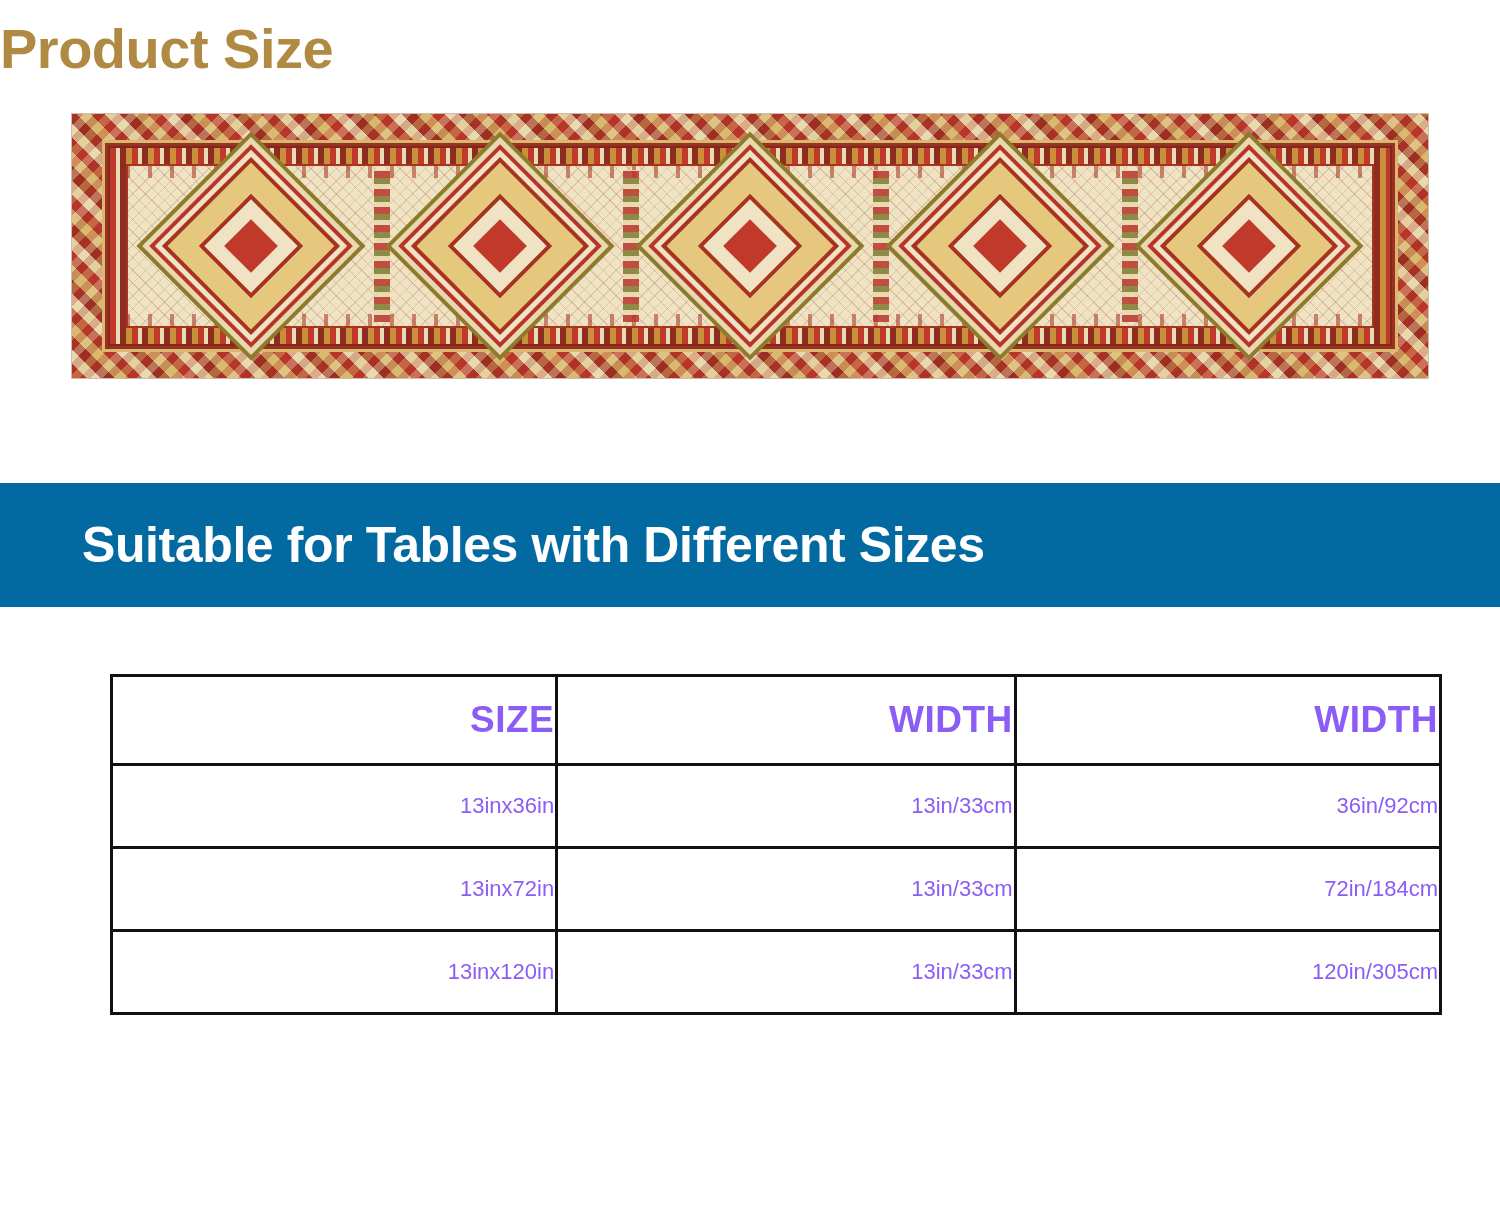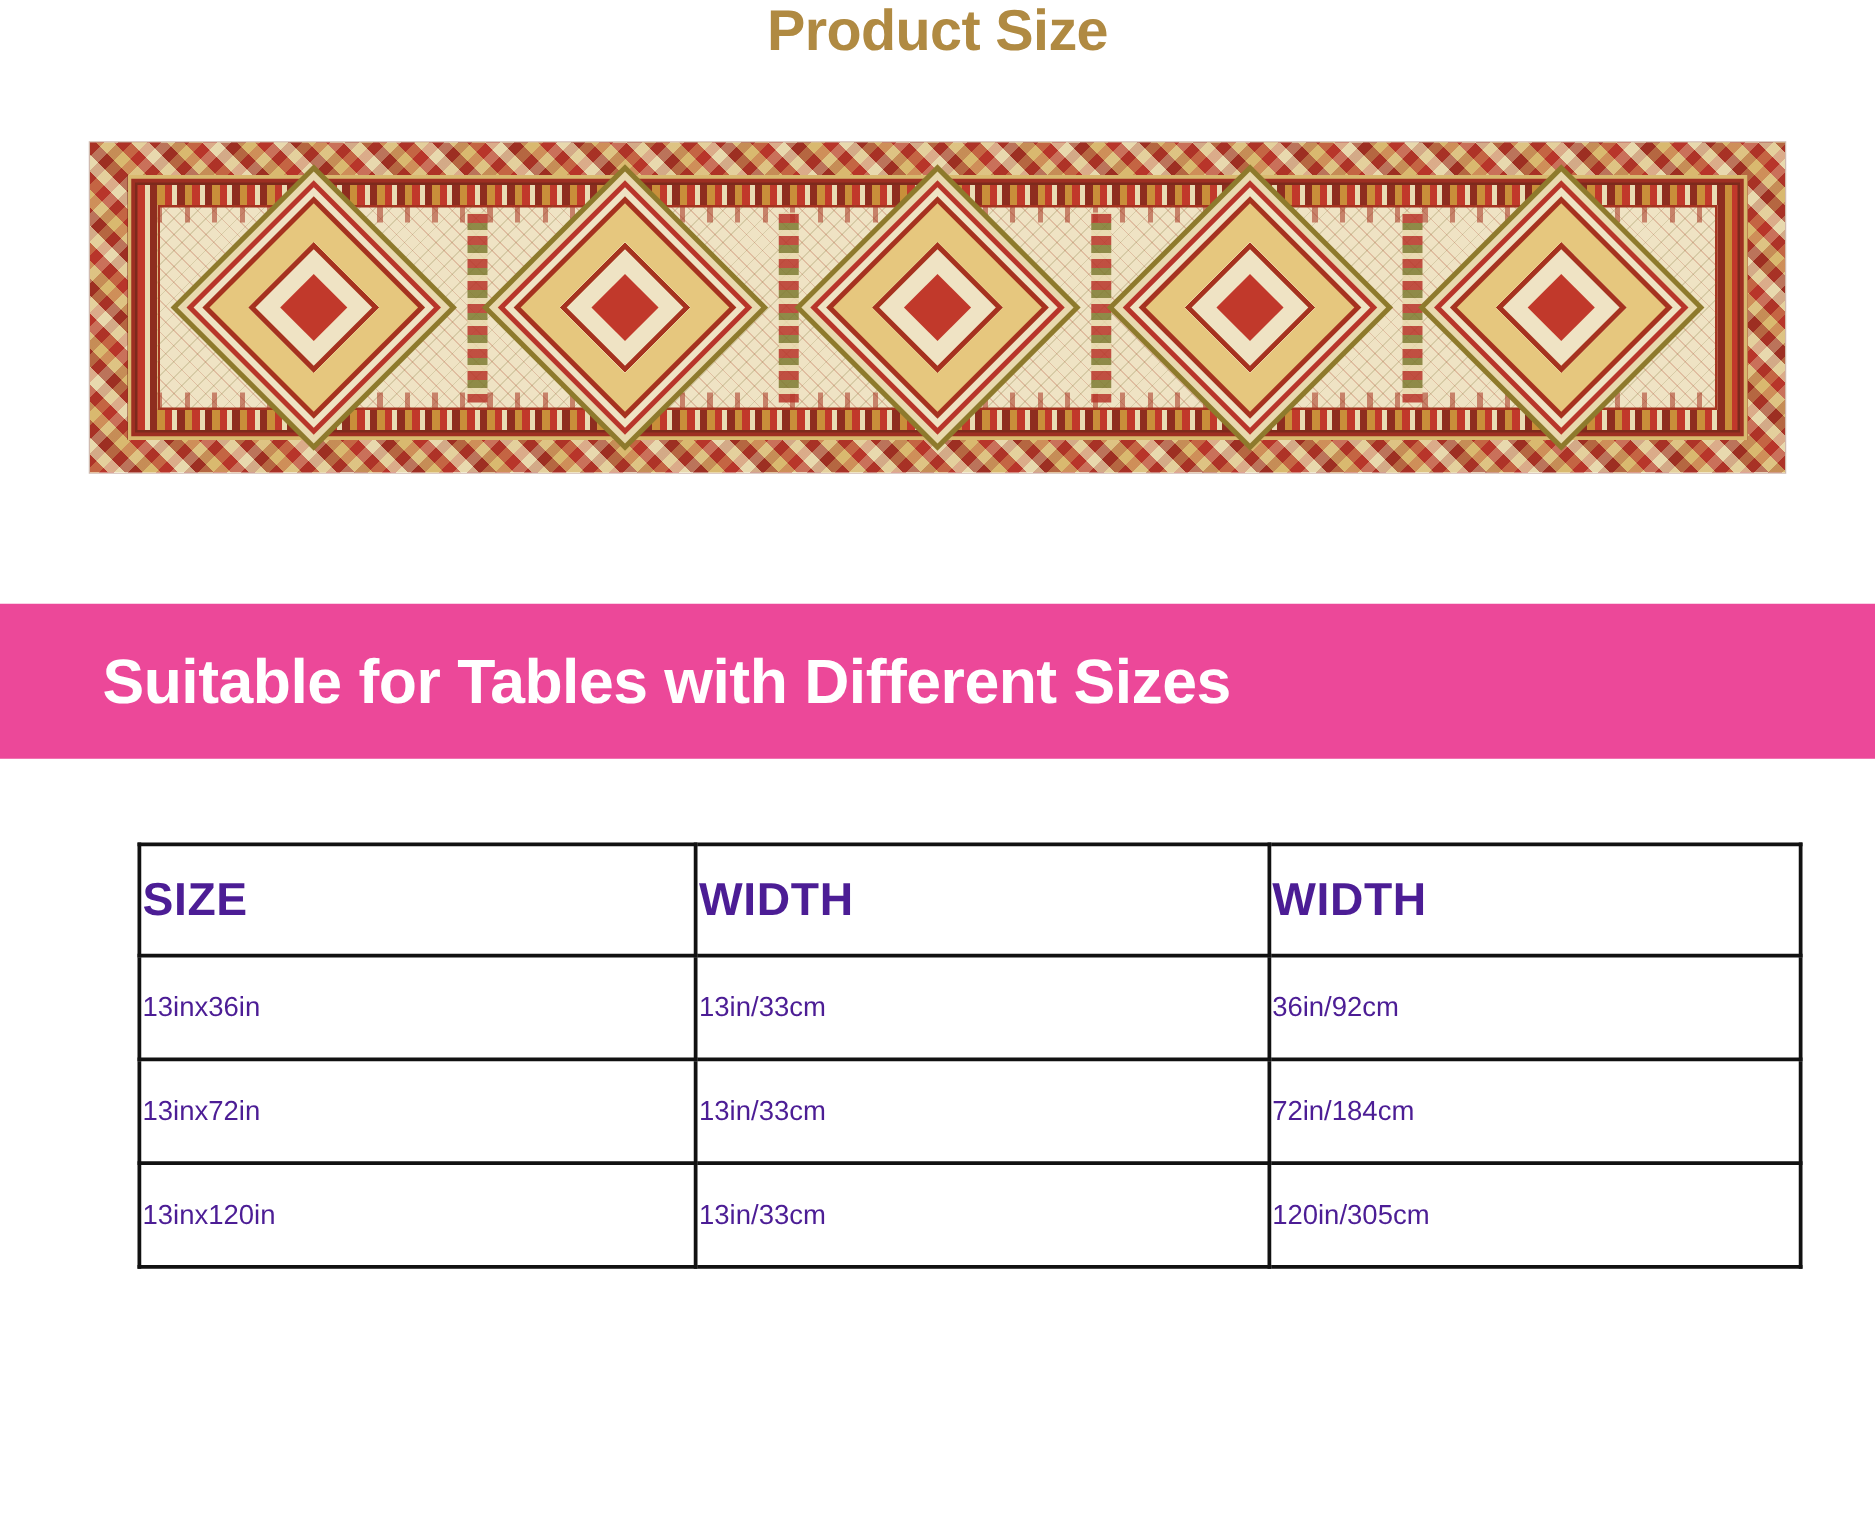--- a/index.html
+++ b/index.html
@@ -10,26 +10,26 @@
   body {
     width: 1500px;
     height: 1229px;
     font-family: "Liberation Sans", sans-serif;
     overflow: hidden;
     position: relative;
   }
 
   
   .product-size-title {
-    text-align: center;
-    font-size: 46px;
+    text-align: left;
+    font-size: 56px;
     font-weight: bold;
     color: #b08a42;
     letter-spacing: -0.5px;
-    padding-top: 0;
+    padding-top: 20px;
     line-height: 1.05;
   }
 
   
   .runner-wrap {
     position: absolute;
     left: 72px;
     top: 114px;
     width: 1356px;
     height: 264px;
@@ -155,21 +155,21 @@
     background-position: 0 100%;
   }
 
   
   .banner {
     position: absolute;
     left: 0;
     top: 483px;
     width: 1500px;
     height: 124px;
-    background: #ec4899;
+    background: #0369a1;
     display: flex;
     align-items: center;
   }
   .banner-text {
     font-size: 50px;
     font-weight: bold;
     color: #ffffff;
     padding-left: 82px;
     letter-spacing: -0.4px;
     white-space: nowrap;
@@ -183,22 +183,22 @@
     width: 1332px;
   }
   table.size-table {
     width: 100%;
     border-collapse: collapse;
     table-layout: fixed;
   }
   table.size-table th,
   table.size-table td {
     border: 3px solid #111111;
-    text-align: left;
-    color: #4c1d95;
+    text-align: right;
+    color: #8b5cf6;
   }
   table.size-table th {
     font-size: 37px;
     font-weight: bold;
     height: 84px;
     letter-spacing: 0.5px;
   }
   table.size-table td {
     font-size: 22px;
     font-weight: normal;

